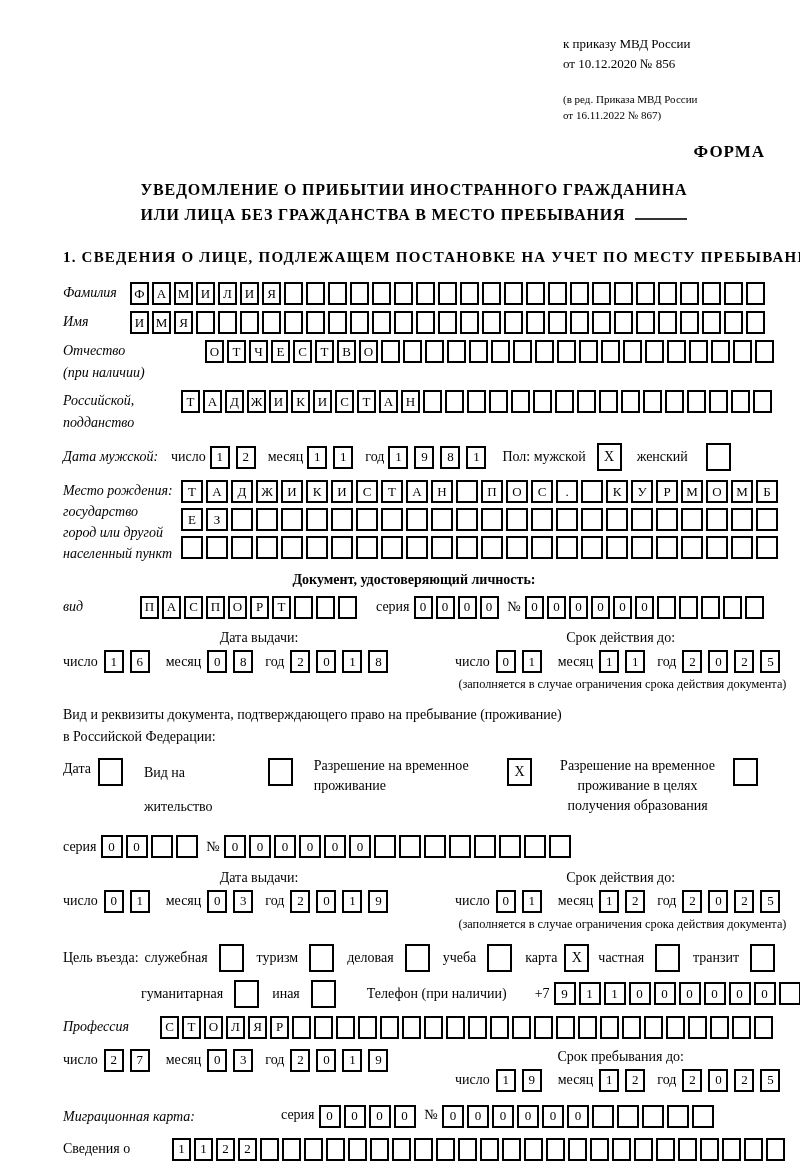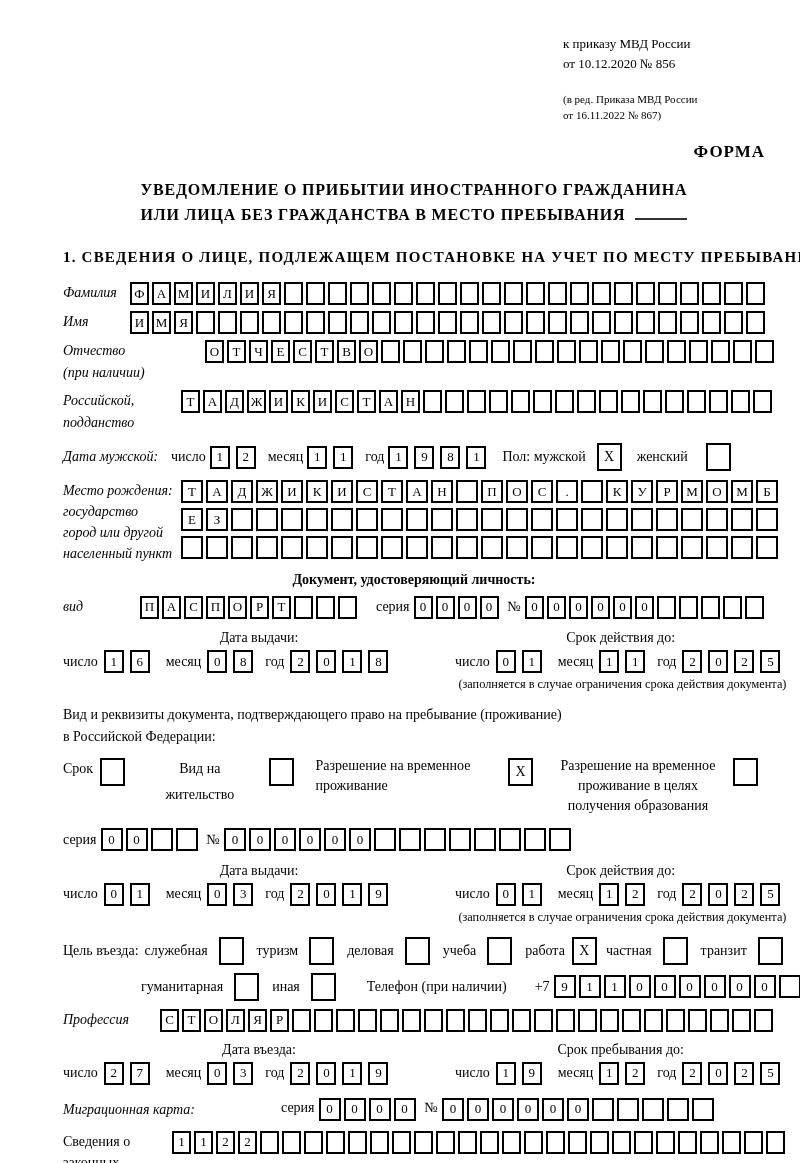--- a/index.html
+++ b/index.html
@@ -414,23 +414,23 @@
       <div class="dnote">(заполняется в случае ограничения срока действия документа)</div>
     </div>
   </div>
 
   <div class="plain">
     <div>Вид и реквизиты документа, подтверждающего право на пребывание (проживание)</div>
     <div>в Российской Федерации:</div>
   </div>
 
   <div class="rvp">
-    <span class="txt" style="line-height:26px;">Срок</span>
-    <span class="box"></span>
-    <span class="txt" style="line-height:26px; margin-left:14px;text-align:center;">Вид на жительство</span>
+    <span class="txt" style="line-height:26px;">Дата</span>
+    <span class="box"></span>
+    <span class="txt" style="line-height:34px; margin-left:14px;">Вид на жительство</span>
     <span class="box" style="margin-left:16px;"></span>
     <div class="txt c2">Разрешение на временное проживание</div>
     <span class="box">X</span>
     <div class="txt c3">Разрешение на временное проживание в целях получения образования</div>
     <span class="box"></span>
   </div>
 
   <div class="frow" style="align-items:center; margin-top:10px;">
     <span class="ilabel" style="margin-left:0;">серия</span>
     <div class="cells">
@@ -509,21 +509,21 @@
   <div class="purpose">
     <span class="ilabel">Цель въезда:</span>
     <span class="ilabel" style="margin-left:2px;">служебная</span>
     <span class="box"></span>
     <span class="ilabel">туризм</span>
     <span class="box"></span>
     <span class="ilabel">деловая</span>
     <span class="box"></span>
     <span class="ilabel">учеба</span>
     <span class="box"></span>
-    <span class="ilabel">работа</span>
+    <span class="ilabel">карта</span>
     <span class="box" style="margin:0 3px;">X</span>
     <span class="ilabel">частная</span>
     <span class="box"></span>
     <span class="ilabel">транзит</span>
     <span class="box"></span>
   </div>
 
   <div class="purpose indent" style="margin-top:8px;">
     <span class="ilabel" style="margin-left:0;">гуманитарная</span>
     <span class="box"></span>
@@ -574,21 +574,20 @@
         <span class="cell"></span>
         <span class="cell"></span>
         <span class="cell"></span>
         <span class="cell"></span>
         <span class="cell"></span>
       </div>
   </div>
 
   <div class="drow">
     <div class="dleft">
-      <div class="dhead">Дата въезда:</div>
       <div class="dfields">
         <span class="dlabel">число</span>
         <span class="cells">
             <span class="cell d">2</span>
             <span class="cell d">7</span>
           </span>
         <span class="dlabel" style="margin-left:10px;">месяц</span>
         <span class="cells">
             <span class="cell d">0</span>
             <span class="cell d">3</span>

